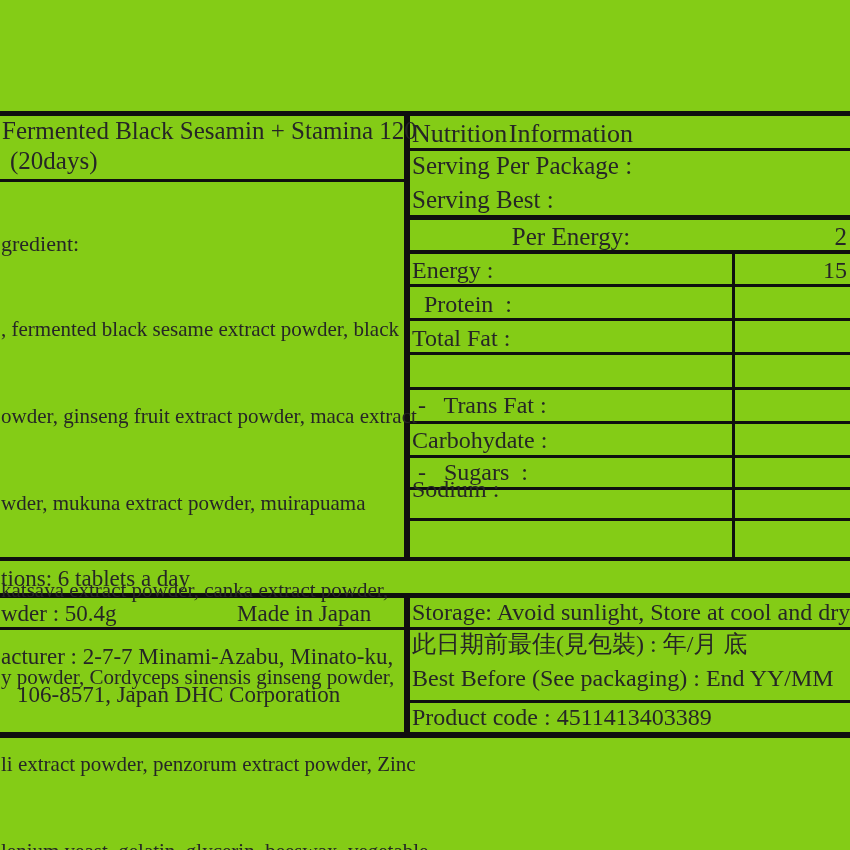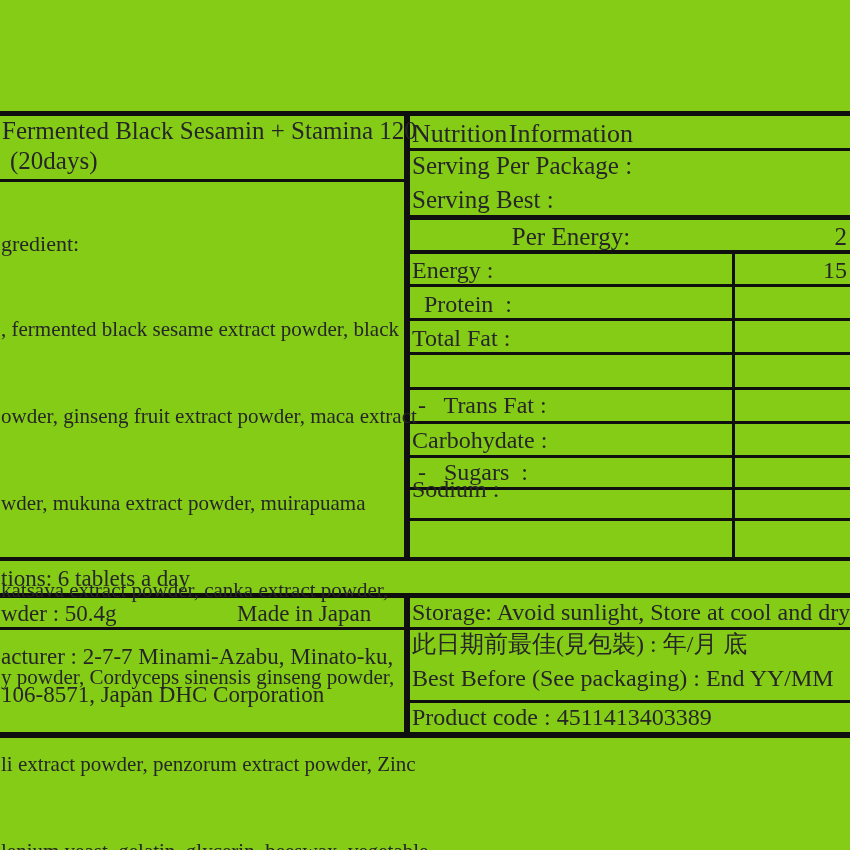--- a/index.html
+++ b/index.html
@@ -64,21 +64,21 @@
     <div>y powder, Cordyceps sinensis ginseng powder,</div>
     <div>li extract powder, penzorum extract powder, Zinc</div>
     <div>lenium yeast, gelatin, glycerin, beeswax, vegetable</div>
     
   </div>
 
   <div class="t fs23" style="left:1px;top:566px;">tions: 6 tablets a day</div>
   <div class="t fs23" style="left:1px;top:601px;">wder : 50.4g</div>
   <div class="t fs23" style="left:200px;top:601px;margin-left:37px;">Made in Japan</div>
   <div class="t fs23" style="left:1px;top:644px;">acturer : 2-7-7 Minami-Azabu, Minato-ku,</div>
-  <div class="t fs23" style="left:1px;top:682px;">106-8571, Japan DHC Corporation</div>
+  <div class="t fs23" style="left:1px;top:682px;padding-left:16px;">106-8571, Japan DHC Corporation</div>
 
   <div class="t fs26 title-squish" style="left:412px;top:119px;">Nutrition Information</div>
   <div class="t fs25" style="left:412px;top:152px;">Serving Per Package :</div>
   <div class="t fs25" style="left:412px;top:186px;">Serving Best :</div>
 
   <div class="t fs25 center" style="left:410px;top:223px;width:322px;">Per Energy:</div>
   <div class="t fs25 right" style="left:735px;top:223px;width:112px;">2</div>
 
   <div class="t fs24" style="left:412px;top:257px;">Energy :</div>
   <div class="t fs24 right" style="left:735px;top:257px;width:112px;">15</div>

